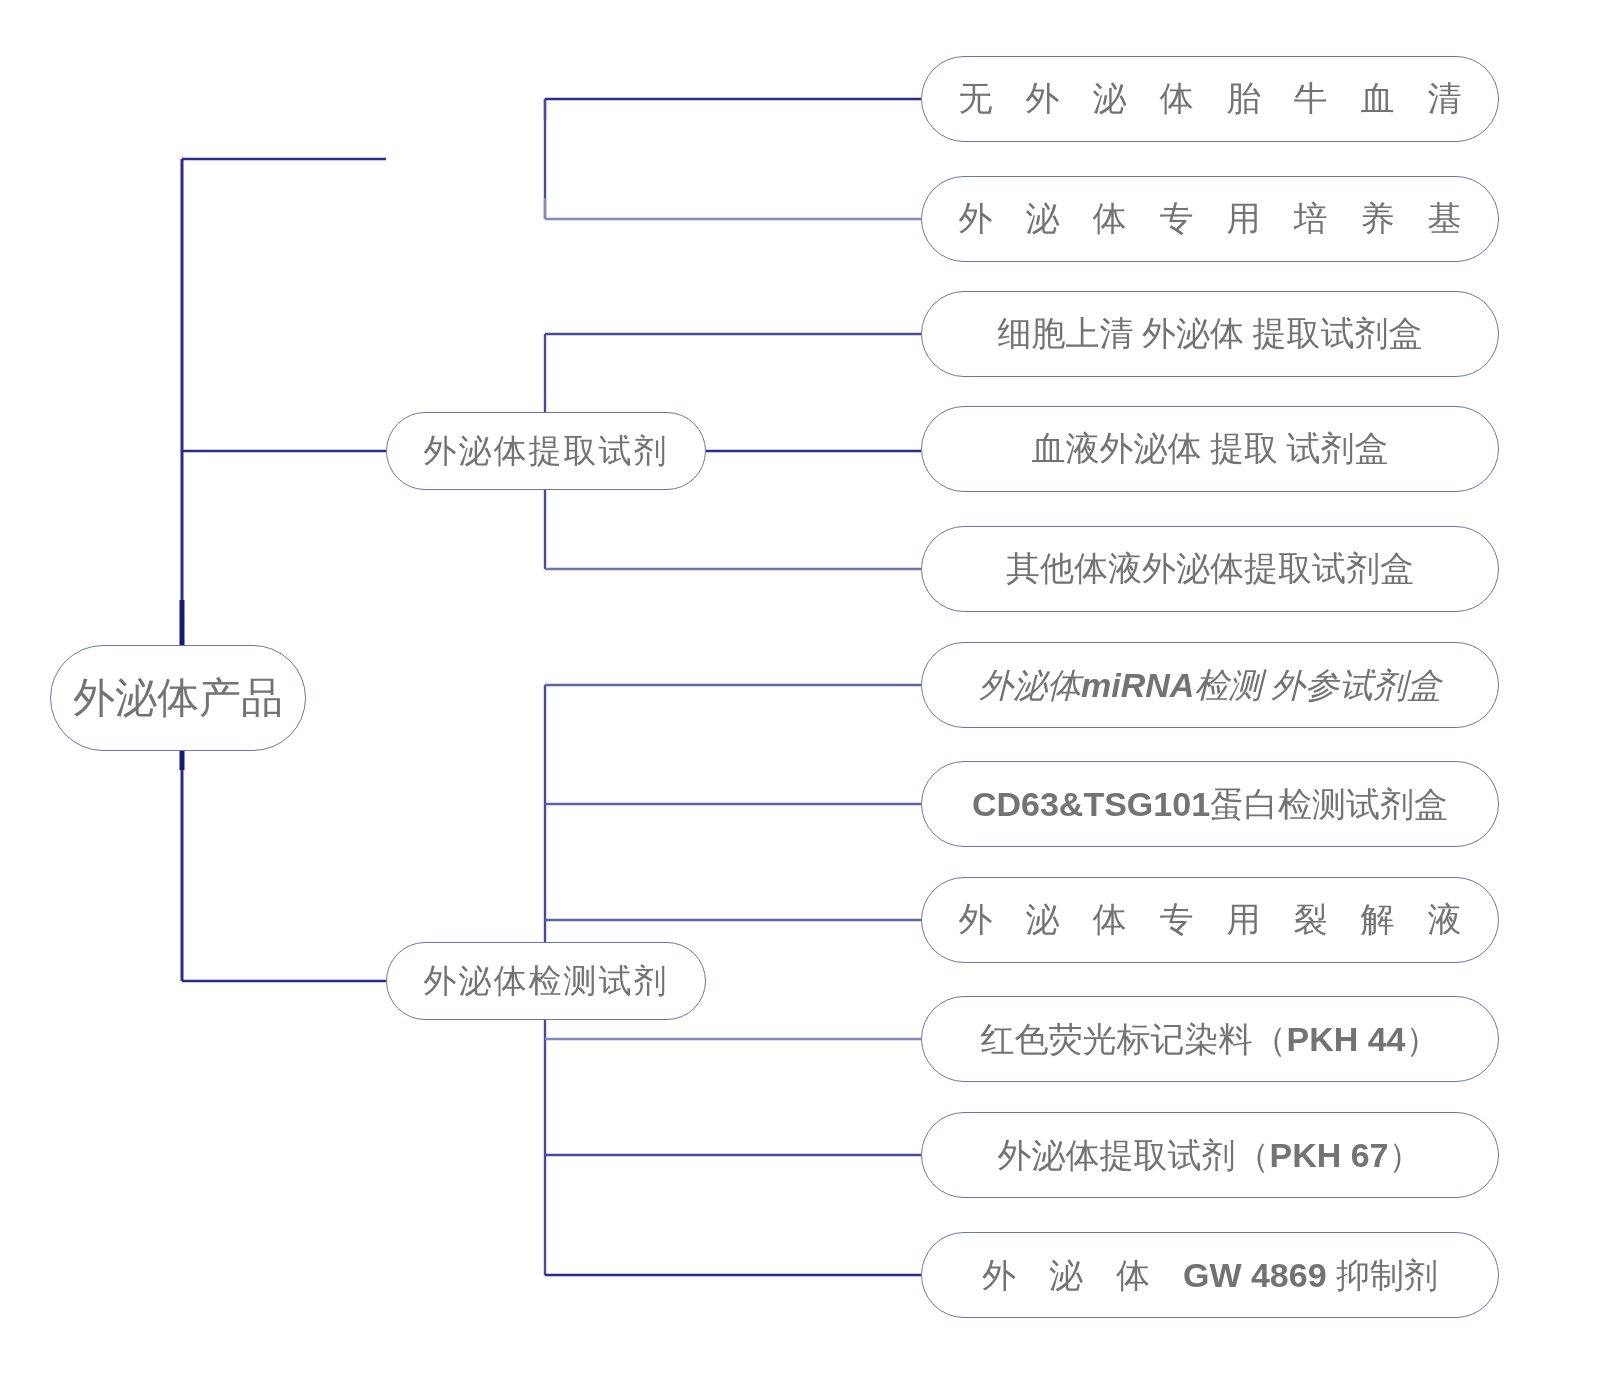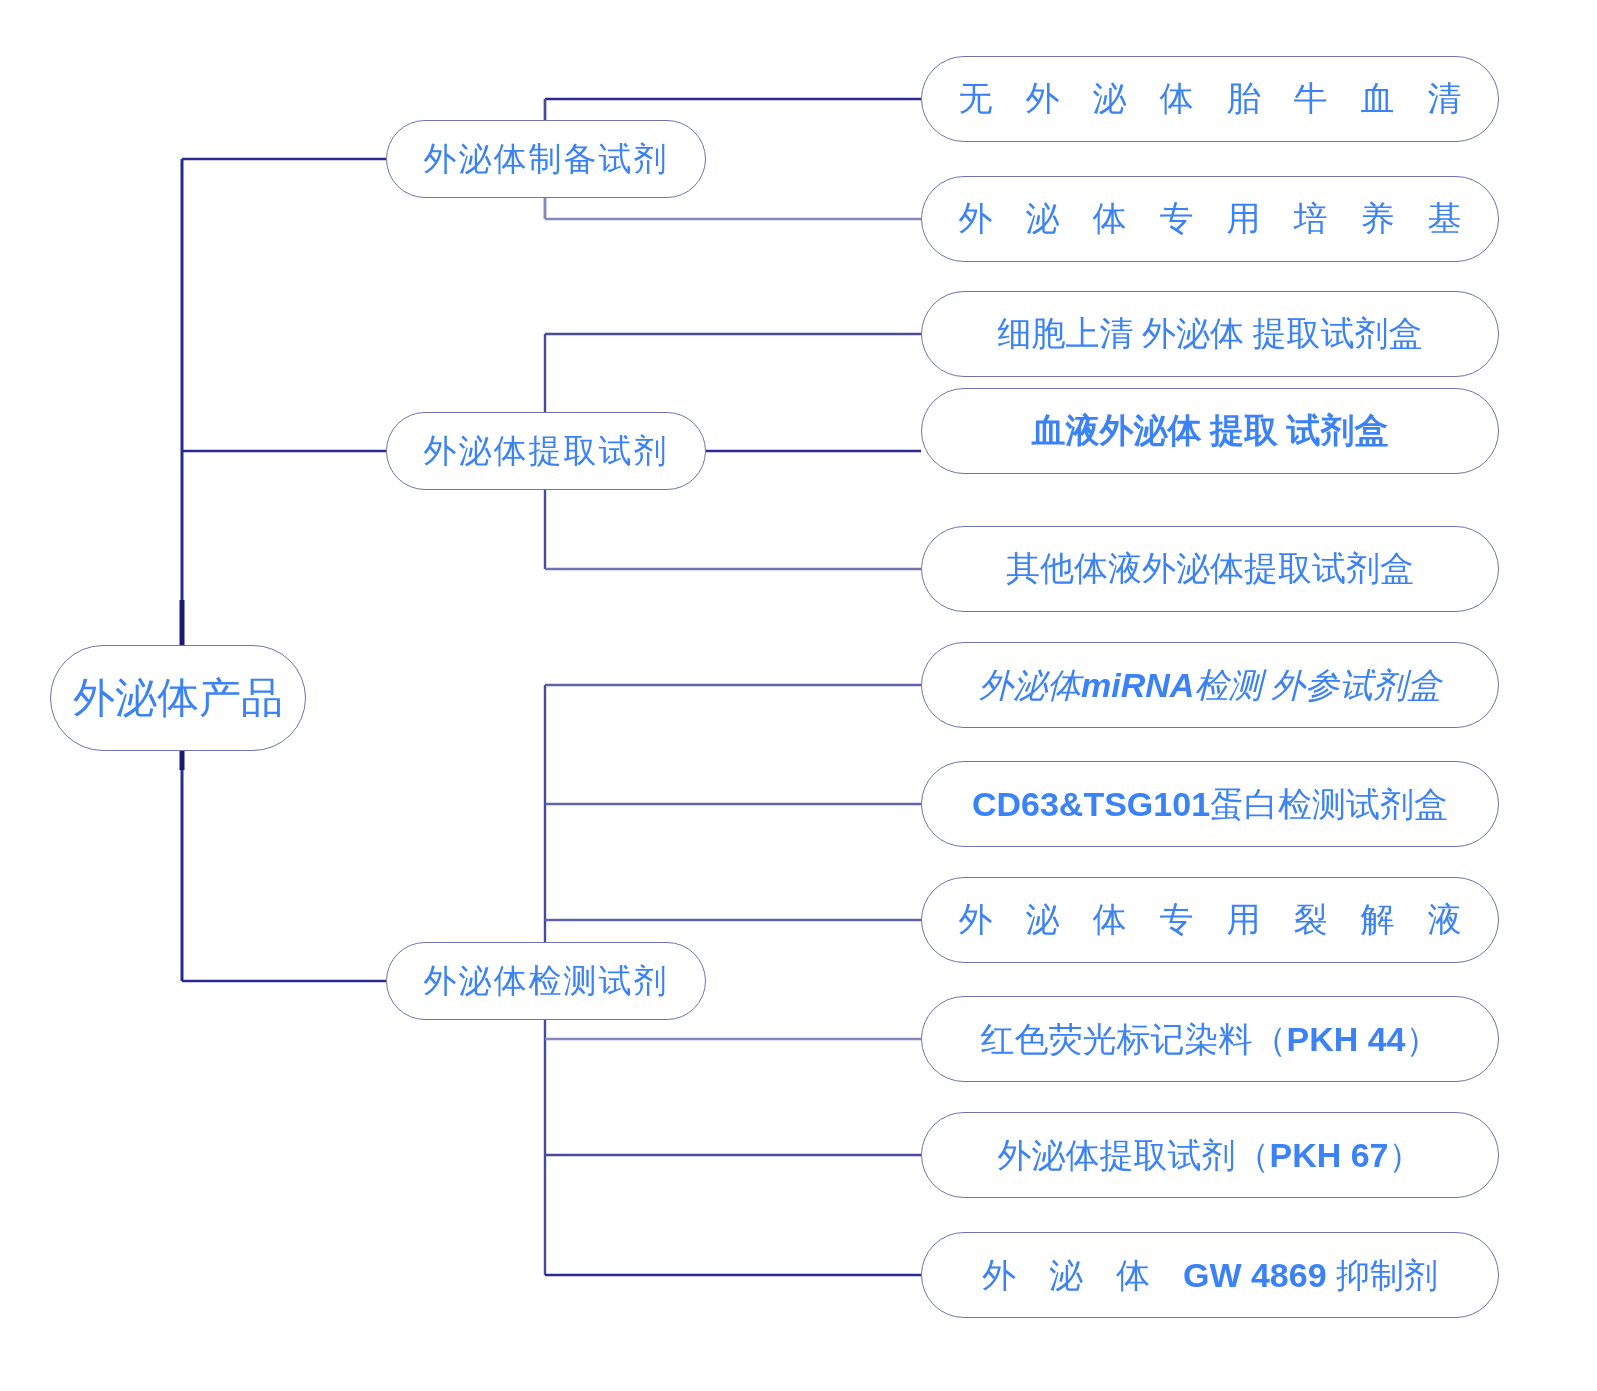--- a/index.html
+++ b/index.html
@@ -28,21 +28,21 @@
   }
   .node {
     position: absolute;
     box-sizing: border-box;
     display: flex;
     align-items: center;
     justify-content: center;
     background: #ffffff;
     border: 1.6px solid #6f74ae;
     border-radius: 999px;
-    color: #3b82f6;
+    color: #737373;
     text-align: center;
     white-space: nowrap;
     overflow: hidden;
   }
   .node.root {
     border-color: #6f74ae;
   }
   .node-label {
     display: block;
     line-height: 1;
@@ -70,21 +70,21 @@
   .leaf {
     left: 921px;
     width: 578px;
     height: 86px;
     font-size: 34px;
   }
   .leaf .node-label { font-size: 34px; }
   .leaf-0  { top: 56px;   }
   .leaf-1  { top: 176px;  }
   .leaf-2  { top: 291px;  }
-  .leaf-3  { top: 388px; font-weight: bold;  }
+  .leaf-3  { top: 406px;  }
   .leaf-4  { top: 526px;  }
   .leaf-5  { top: 642px; font-style: italic;  }
   .leaf-6  { top: 761px;  }
   .leaf-7  { top: 877px;  }
   .leaf-8  { top: 996px;  }
   .leaf-9  { top: 1112px; }
   .leaf-10 { top: 1232px; }
 
   
   .sp-wide { letter-spacing: 0.36em; text-indent: 0.36em; }
@@ -135,23 +135,20 @@
       <path d="M545,1039 L921,1039" stroke="#8488bd" stroke-width="2.4"></path>
       <path d="M545,1155 L921,1155" stroke="#4a4a9c" stroke-width="2.4"></path>
       <path d="M545,1275 L921,1275" stroke="#2b2b8f" stroke-width="2.4"></path>
     </g>
   </svg>
 
   <div class="node root">
     <span class="node-label">外泌体产品</span>
   </div>
 
-  <div class="node cat cat-prep">
-    <span class="node-label sp-mid">外泌体制备试剂</span>
-  </div>
 
   <div class="node cat cat-extr">
     <span class="node-label sp-mid">外泌体提取试剂</span>
   </div>
 
   <div class="node cat cat-det">
     <span class="node-label sp-mid">外泌体检测试剂</span>
   </div>
 
   <div class="node leaf leaf-0">

